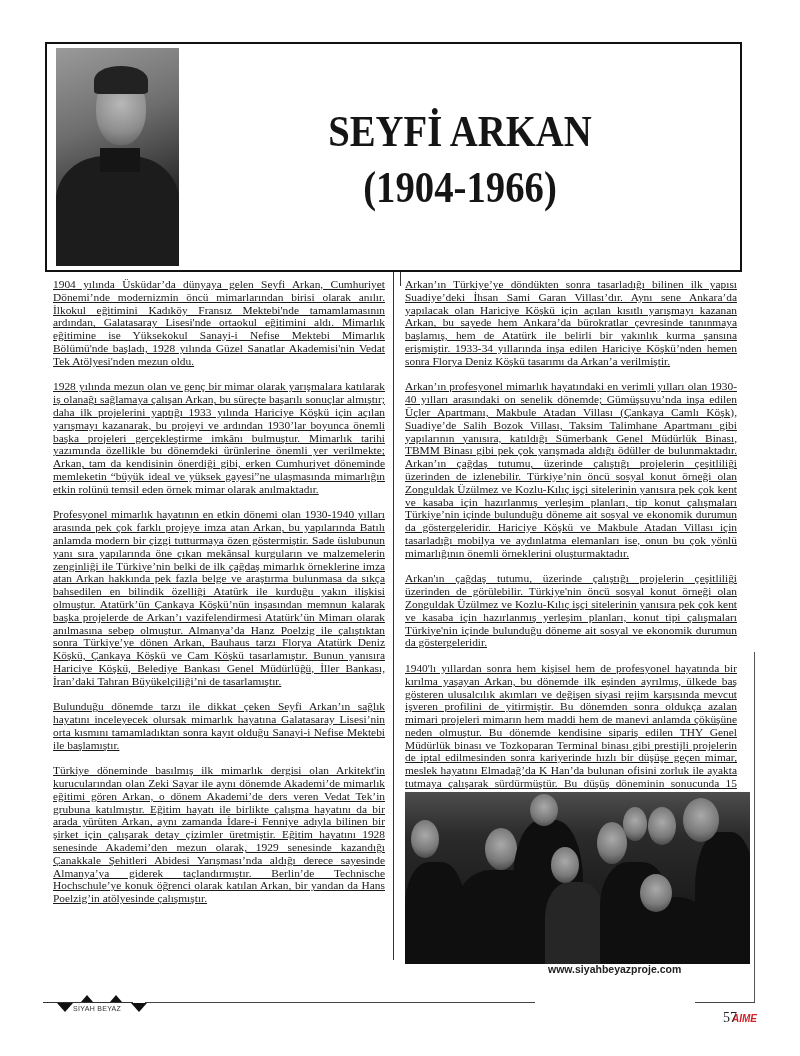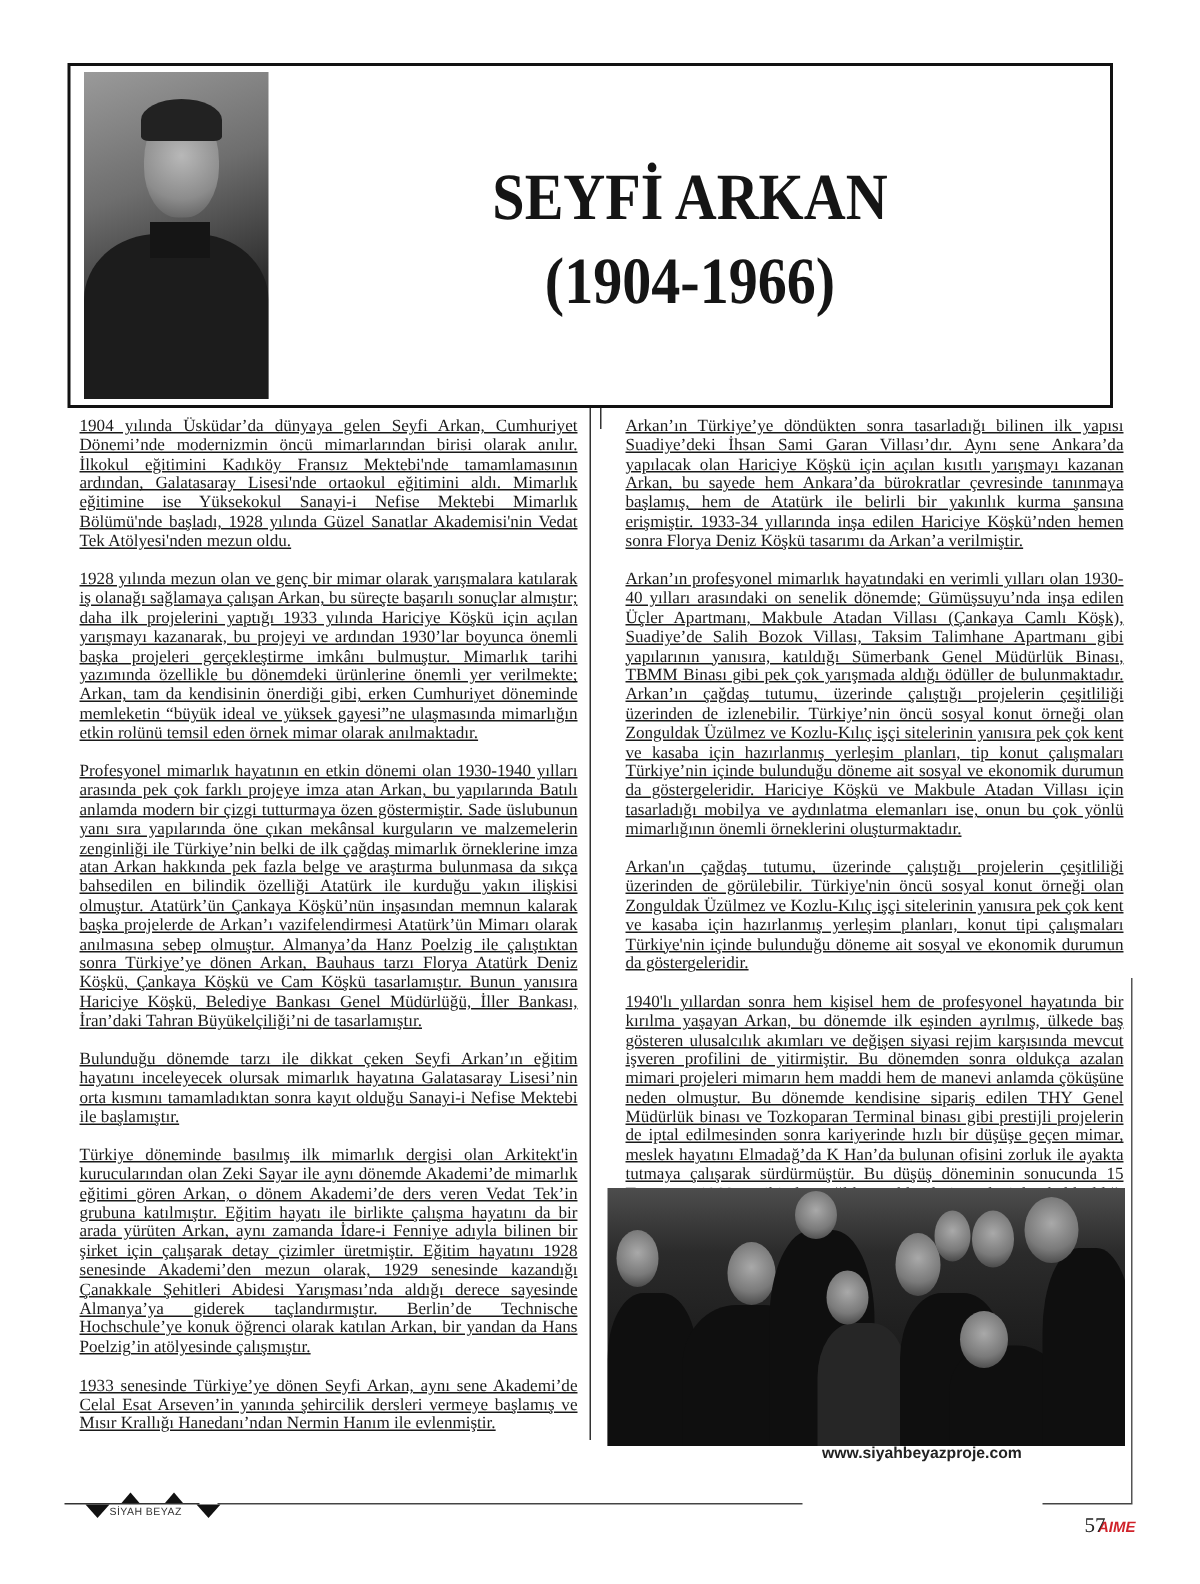--- a/index.html
+++ b/index.html
@@ -7,21 +7,21 @@
   .header-box { position:absolute; left:45px; top:42px; width:697px; height:230px; border:2px solid #111; box-sizing:border-box; }
   .portrait { position:absolute; left:56px; top:48px; width:123px; height:218px; background:linear-gradient(160deg,#9a9a9a 0%,#6e6e6e 35%,#2a2a2a 70%,#1a1a1a 100%); overflow:hidden; }
   .portrait .head { position:absolute; left:40px; top:22px; width:50px; height:75px; border-radius:50% 50% 45% 45%; background:radial-gradient(circle at 50% 45%,#b8b8b8 0%,#8c8c8c 60%,#555 100%); }
   .portrait .hair { position:absolute; left:38px; top:18px; width:54px; height:28px; border-radius:50% 50% 10% 10%; background:#222; }
   .portrait .body { position:absolute; left:0; top:108px; width:123px; height:110px; background:#1c1c1c; border-radius:40% 40% 0 0; }
   .portrait .collar { position:absolute; left:44px; top:100px; width:40px; height:24px; background:#151515; }
   .title-block { position:absolute; left:250px; top:104px; width:420px; text-align:center; font-family:"Liberation Serif", serif; font-weight:bold; font-size:44px; line-height:56px; color:#151515; transform:scaleX(0.88); transform-origin:center; }
   .col { position:absolute; font-size:11.4px; line-height:12.8px; text-align:justify; color:#1a1a1a;text-decoration:underline; }
   .col p { margin:0 0 12.8px 0; }
   .col-left { left:53px; top:278px; width:332px; }
-  .col-right { left:417px; top:278px; width:332px; }
+  .col-right { left:405px; top:278px; width:332px; }
   .vline-left-outer { position:absolute; left:393px; top:272px; width:1px; height:688px; background:#333; }
   .vline-divider { position:absolute; left:400px; top:272px; width:1px; height:14px; background:#333; }
   .vline-right { position:absolute; left:754px; top:652px; width:1px; height:350px; background:#555; }
   .group-photo { position:absolute; left:405px; top:792px; width:345px; height:172px; background:linear-gradient(180deg,#4d4d4d 0%,#2b2b2b 25%,#1d1d1d 60%,#121212 100%); overflow:hidden; }
   .group-photo .fig { position:absolute; border-radius:50%; background:radial-gradient(circle at 50% 40%,#a9a9a9 0%,#7a7a7a 55%,#333 100%); }
   .group-photo .suit { position:absolute; background:#0f0f0f; border-radius:40% 40% 0 0; }
   .footer-line-left { position:absolute; left:145px; top:1002px; width:390px; height:1px; background:#444; }
   .footer-line-right { position:absolute; left:695px; top:1002px; width:60px; height:1px; background:#444; }
   .logo { position:absolute; left:43px; top:993px; width:90px; height:26px; }
   .logo .base { position:absolute; left:0; top:9px; width:90px; height:1px; background:#333; }
@@ -48,23 +48,22 @@
 </div>
 
 <div class="vline-left-outer"></div>
 <div class="vline-divider"></div>
 <div class="vline-right"></div>
 
 <div class="col col-left">
   <p>1904 yılında Üsküdar’da dünyaya gelen Seyfi Arkan, Cumhuriyet Dönemi’nde modernizmin öncü mimarlarından birisi olarak anılır. İlkokul eğitimini Kadıköy Fransız Mektebi'nde tamamlamasının ardından, Galatasaray Lisesi'nde ortaokul eğitimini aldı. Mimarlık eğitimine ise Yüksekokul Sanayi-i Nefise Mektebi Mimarlık Bölümü'nde başladı, 1928 yılında Güzel Sanatlar Akademisi'nin Vedat Tek Atölyesi'nden mezun oldu.</p>
   <p>1928 yılında mezun olan ve genç bir mimar olarak yarışmalara katılarak iş olanağı sağlamaya çalışan Arkan, bu süreçte başarılı sonuçlar almıştır; daha ilk projelerini yaptığı 1933 yılında Hariciye Köşkü için açılan yarışmayı kazanarak, bu projeyi ve ardından 1930’lar boyunca önemli başka projeleri gerçekleştirme imkânı bulmuştur. Mimarlık tarihi yazımında özellikle bu dönemdeki ürünlerine önemli yer verilmekte; Arkan, tam da kendisinin önerdiği gibi, erken Cumhuriyet döneminde memleketin “büyük ideal ve yüksek gayesi”ne ulaşmasında mimarlığın etkin rolünü temsil eden örnek mimar olarak anılmaktadır.</p>
   <p>Profesyonel mimarlık hayatının en etkin dönemi olan 1930-1940 yılları arasında pek çok farklı projeye imza atan Arkan, bu yapılarında Batılı anlamda modern bir çizgi tutturmaya özen göstermiştir. Sade üslubunun yanı sıra yapılarında öne çıkan mekânsal kurguların ve malzemelerin zenginliği ile Türkiye’nin belki de ilk çağdaş mimarlık örneklerine imza atan Arkan hakkında pek fazla belge ve araştırma bulunmasa da sıkça bahsedilen en bilindik özelliği Atatürk ile kurduğu yakın ilişkisi olmuştur. Atatürk’ün Çankaya Köşkü’nün inşasından memnun kalarak başka projelerde de Arkan’ı vazifelendirmesi Atatürk’ün Mimarı olarak anılmasına sebep olmuştur. Almanya’da Hanz Poelzig ile çalıştıktan sonra Türkiye’ye dönen Arkan, Bauhaus tarzı Florya Atatürk Deniz Köşkü, Çankaya Köşkü ve Cam Köşkü tasarlamıştır. Bunun yanısıra Hariciye Köşkü, Belediye Bankası Genel Müdürlüğü, İller Bankası, İran’daki Tahran Büyükelçiliği’ni de tasarlamıştır.</p>
-  <p>Bulunduğu dönemde tarzı ile dikkat çeken Seyfi Arkan’ın eğitim hayatını inceleyecek olursak mimarlık hayatına Galatasaray Lisesi’nin orta kısmını tamamladıktan sonra kayıt olduğu Sanayi-i Nefise Mektebi ile başlamıştır.</p>
+  <p>Bulunduğu dönemde tarzı ile dikkat çeken Seyfi Arkan’ın sağlık hayatını inceleyecek olursak mimarlık hayatına Galatasaray Lisesi’nin orta kısmını tamamladıktan sonra kayıt olduğu Sanayi-i Nefise Mektebi ile başlamıştır.</p>
   <p>Türkiye döneminde basılmış ilk mimarlık dergisi olan Arkitekt'in kurucularından olan Zeki Sayar ile aynı dönemde Akademi’de mimarlık eğitimi gören Arkan, o dönem Akademi’de ders veren Vedat Tek’in grubuna katılmıştır. Eğitim hayatı ile birlikte çalışma hayatını da bir arada yürüten Arkan, aynı zamanda İdare-i Fenniye adıyla bilinen bir şirket için çalışarak detay çizimler üretmiştir. Eğitim hayatını 1928 senesinde Akademi’den mezun olarak, 1929 senesinde kazandığı Çanakkale Şehitleri Abidesi Yarışması’nda aldığı derece sayesinde Almanya’ya giderek taçlandırmıştır. Berlin’de Technische Hochschule’ye konuk öğrenci olarak katılan Arkan, bir yandan da Hans Poelzig’in atölyesinde çalışmıştır.</p>
-  <p>1933 senesinde Türkiye’ye dönen Seyfi Arkan, aynı sene Akademi’de Celal Esat Arseven’in yanında şehircilik dersleri vermeye başlamış ve Mısır Krallığı Hanedanı’ndan Nermin Hanım ile evlenmiştir.</p>
 </div>
 
 <div class="col col-right">
   <p>Arkan’ın Türkiye’ye döndükten sonra tasarladığı bilinen ilk yapısı Suadiye’deki İhsan Sami Garan Villası’dır. Aynı sene Ankara’da yapılacak olan Hariciye Köşkü için açılan kısıtlı yarışmayı kazanan Arkan, bu sayede hem Ankara’da bürokratlar çevresinde tanınmaya başlamış, hem de Atatürk ile belirli bir yakınlık kurma şansına erişmiştir. 1933-34 yıllarında inşa edilen Hariciye Köşkü’nden hemen sonra Florya Deniz Köşkü tasarımı da Arkan’a verilmiştir.</p>
   <p>Arkan’ın profesyonel mimarlık hayatındaki en verimli yılları olan 1930-40 yılları arasındaki on senelik dönemde; Gümüşsuyu’nda inşa edilen Üçler Apartmanı, Makbule Atadan Villası (Çankaya Camlı Köşk), Suadiye’de Salih Bozok Villası, Taksim Talimhane Apartmanı gibi yapılarının yanısıra, katıldığı Sümerbank Genel Müdürlük Binası, TBMM Binası gibi pek çok yarışmada aldığı ödüller de bulunmaktadır. Arkan’ın çağdaş tutumu, üzerinde çalıştığı projelerin çeşitliliği üzerinden de izlenebilir. Türkiye’nin öncü sosyal konut örneği olan Zonguldak Üzülmez ve Kozlu-Kılıç işçi sitelerinin yanısıra pek çok kent ve kasaba için hazırlanmış yerleşim planları, tip konut çalışmaları Türkiye’nin içinde bulunduğu döneme ait sosyal ve ekonomik durumun da göstergeleridir. Hariciye Köşkü ve Makbule Atadan Villası için tasarladığı mobilya ve aydınlatma elemanları ise, onun bu çok yönlü mimarlığının önemli örneklerini oluşturmaktadır.</p>
   <p>Arkan'ın çağdaş tutumu, üzerinde çalıştığı projelerin çeşitliliği üzerinden de görülebilir. Türkiye'nin öncü sosyal konut örneği olan Zonguldak Üzülmez ve Kozlu-Kılıç işçi sitelerinin yanısıra pek çok kent ve kasaba için hazırlanmış yerleşim planları, konut tipi çalışmaları Türkiye'nin içinde bulunduğu döneme ait sosyal ve ekonomik durumun da göstergeleridir.</p>
   <p>1940'lı yıllardan sonra hem kişisel hem de profesyonel hayatında bir kırılma yaşayan Arkan, bu dönemde ilk eşinden ayrılmış, ülkede baş gösteren ulusalcılık akımları ve değişen siyasi rejim karşısında mevcut işveren profilini de yitirmiştir. Bu dönemden sonra oldukça azalan mimari projeleri mimarın hem maddi hem de manevi anlamda çöküşüne neden olmuştur. Bu dönemde kendisine sipariş edilen THY Genel Müdürlük binası ve Tozkoparan Terminal binası gibi prestijli projelerin de iptal edilmesinden sonra kariyerinde hızlı bir düşüşe geçen mimar, meslek hayatını Elmadağ’da K Han’da bulunan ofisini zorluk ile ayakta tutmaya çalışarak sürdürmüştür. Bu düşüş döneminin sonucunda 15 Temmuz 1966 tarihinde sağlık problemleri nedeniyle kaldırıldığı hastanede hayatını kaybetmiştir.</p>
 </div>
 
 <div class="group-photo" title="black and white group photo of architects gathered around a table">

